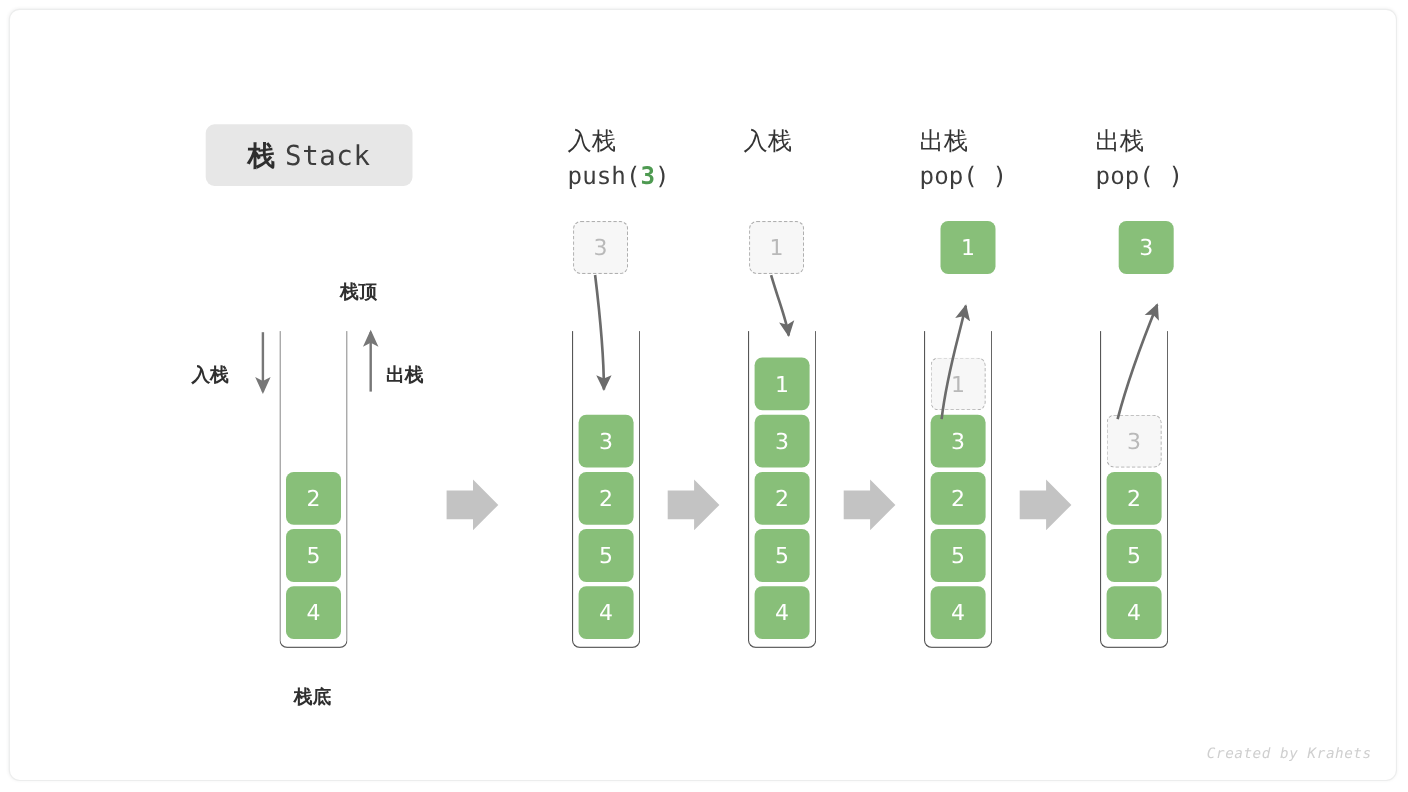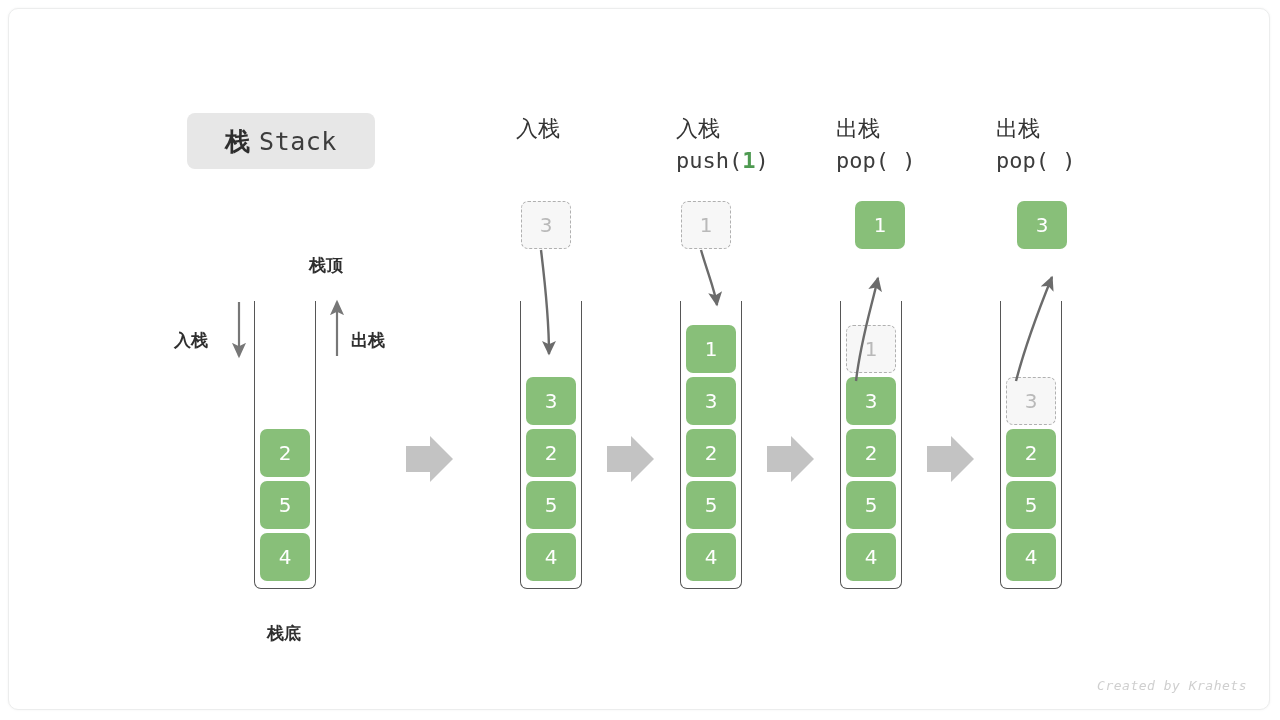--- a/index.html
+++ b/index.html
@@ -131,32 +131,32 @@
     <div class="stack" id="left-stack" style="left:245px;top:292px;height:288px;">
       <div class="walls"></div>
     <div class="cell solid" style="top: 232px;">4</div>
         <div class="cell solid" style="top: 180px;">5</div>
         <div class="cell solid" style="top: 128px;">2</div>
       </div>
 
     <div id="columns">
         <div class="op-head" style="left: 507px; top: 105px;">
           <span class="op-cjk">入栈</span>
+          <span class="op-code">push(<em>3</em>)</span>
         </div>
         <div class="float-box ghost" style="left: 512px; top: 192px;">3</div>
         <div class="stack" style="left: 511px; top: 292px; height: 288px;">
           <div class="walls"></div>
           <div class="cell solid" style="top: 232px;">4</div>
           <div class="cell solid" style="top: 180px;">5</div>
           <div class="cell solid" style="top: 128px;">2</div>
           <div class="cell solid" style="top: 76px;">3</div>
         </div>
         <div class="op-head" style="left: 667px; top: 105px;">
           <span class="op-cjk">入栈</span>
-          <span class="op-code">push(<em>1</em>)</span>
         </div>
         <div class="float-box ghost" style="left: 672px; top: 192px;">1</div>
         <div class="stack" style="left: 671px; top: 292px; height: 288px;">
           <div class="walls"></div>
           <div class="cell solid" style="top: 232px;">4</div>
           <div class="cell solid" style="top: 180px;">5</div>
           <div class="cell solid" style="top: 128px;">2</div>
           <div class="cell solid" style="top: 76px;">3</div>
           <div class="cell solid" style="top: 24px;">1</div>
         </div>

